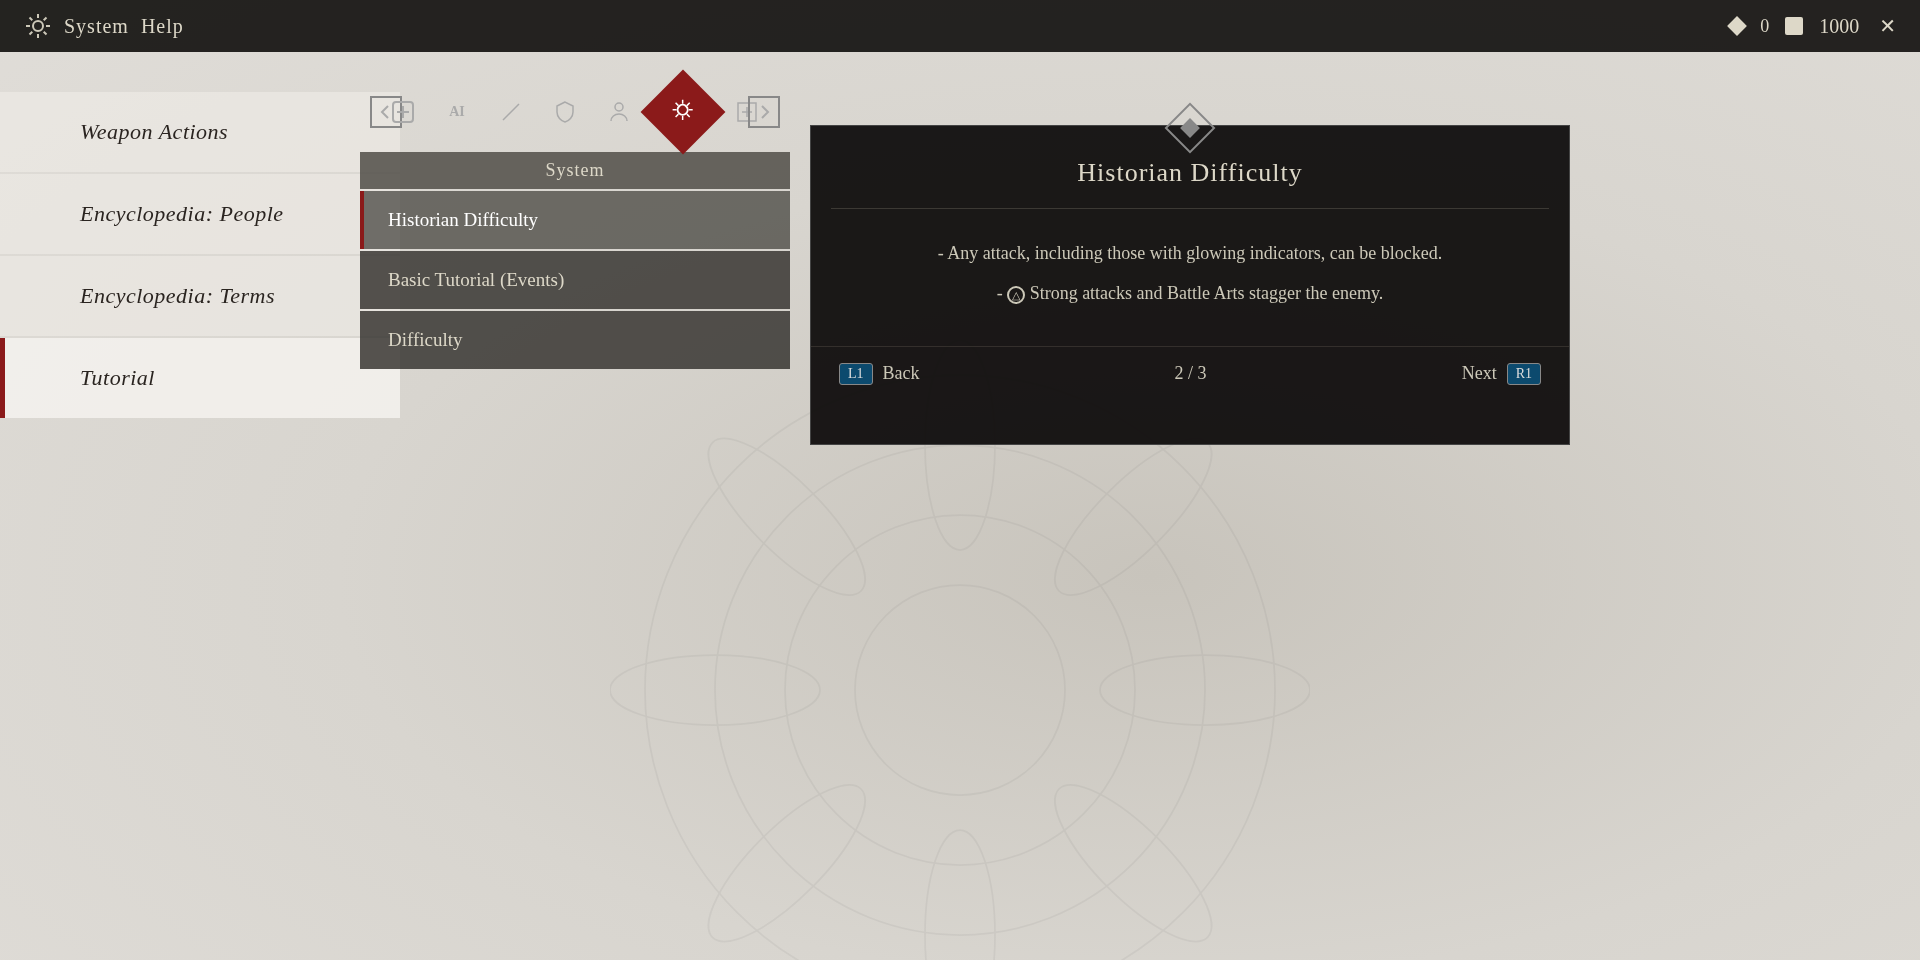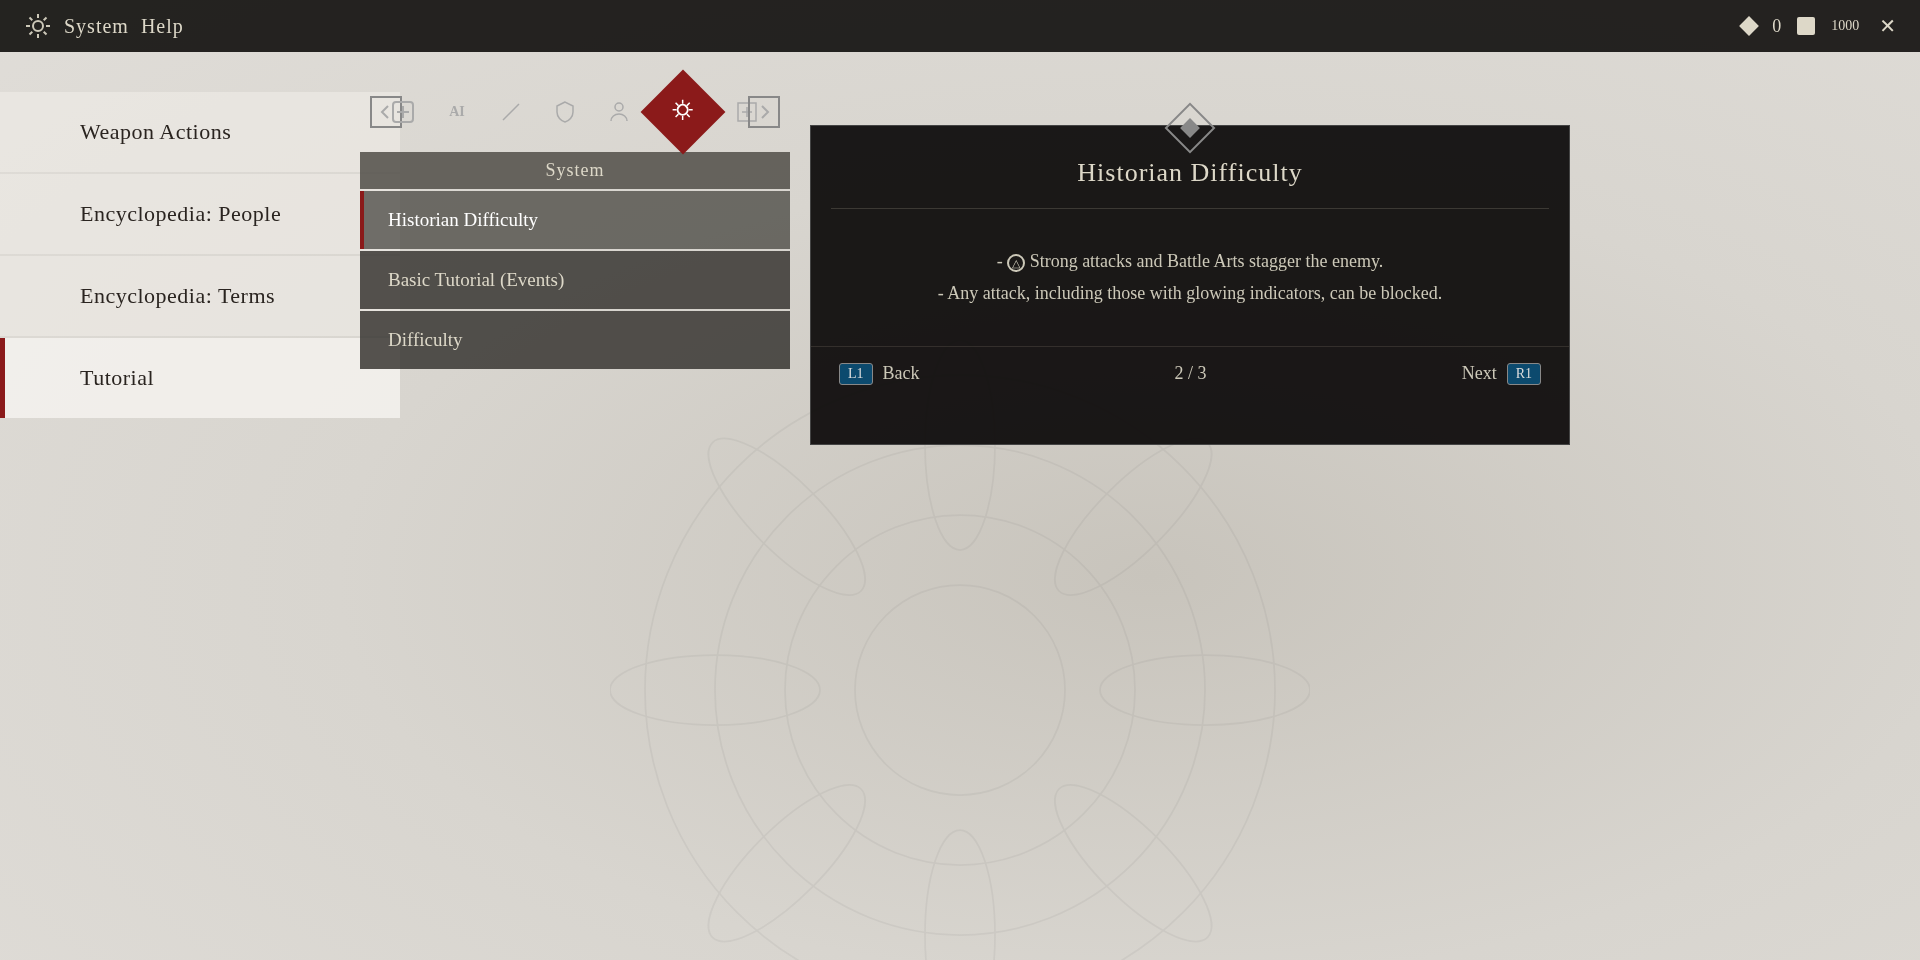--- a/index.html
+++ b/index.html
@@ -92,21 +92,21 @@
 
     .topbar-stop {
       width: 18px;
       height: 18px;
       background: #ddd8c8;
       border-radius: 2px;
     }
 
     .topbar-currency {
       color: #ddd8c8;
-      font-size: 14px;
+      font-size: 20px;
     }
 
     .topbar-x {
       color: #ddd8c8;
       font-size: 20px;
       margin-left: 4px;
     }
 
     
     .sidebar {
@@ -141,20 +141,21 @@
       top: 0;
       bottom: 0;
       width: 5px;
       background: #8b1a1a;
     }
 
     .sidebar-item-label {
       color: #2a2420;
       font-size: 22px;
       letter-spacing: 0.5px;
+      font-style: italic;
     }
 
     
     .center-panel {
       position: absolute;
       top: 52px;
       left: 360px;
       width: 430px;
       z-index: 20;
     }
@@ -474,24 +475,24 @@
       <div style="width:36px;height:36px;border:2px solid #888;transform:rotate(45deg);position:absolute;"></div>
       <div style="width:14px;height:14px;background:#888;transform:rotate(45deg);"></div>
     </div>
   </div>
 
   <div class="detail-title">Historian Difficulty</div>
 
   <div class="detail-divider"></div>
 
   <div class="detail-content">
+    <div>- Any attack, including those with glowing indicators, can be blocked.</div>
     <div style="margin-top:8px;">
       - <span class="triangle-icon">△</span> <span>Strong attacks and Battle Arts stagger the enemy.</span>
     </div>
-    <div>- Any attack, including those with glowing indicators, can be blocked.</div>
   </div>
 
   <div class="detail-footer">
     <div class="detail-back-btn">
       <span class="btn-badge">L1</span>
       <span>Back</span>
     </div>
     <div class="detail-pagination">2 / 3</div>
     <div class="detail-next-btn">
       <span>Next</span>

